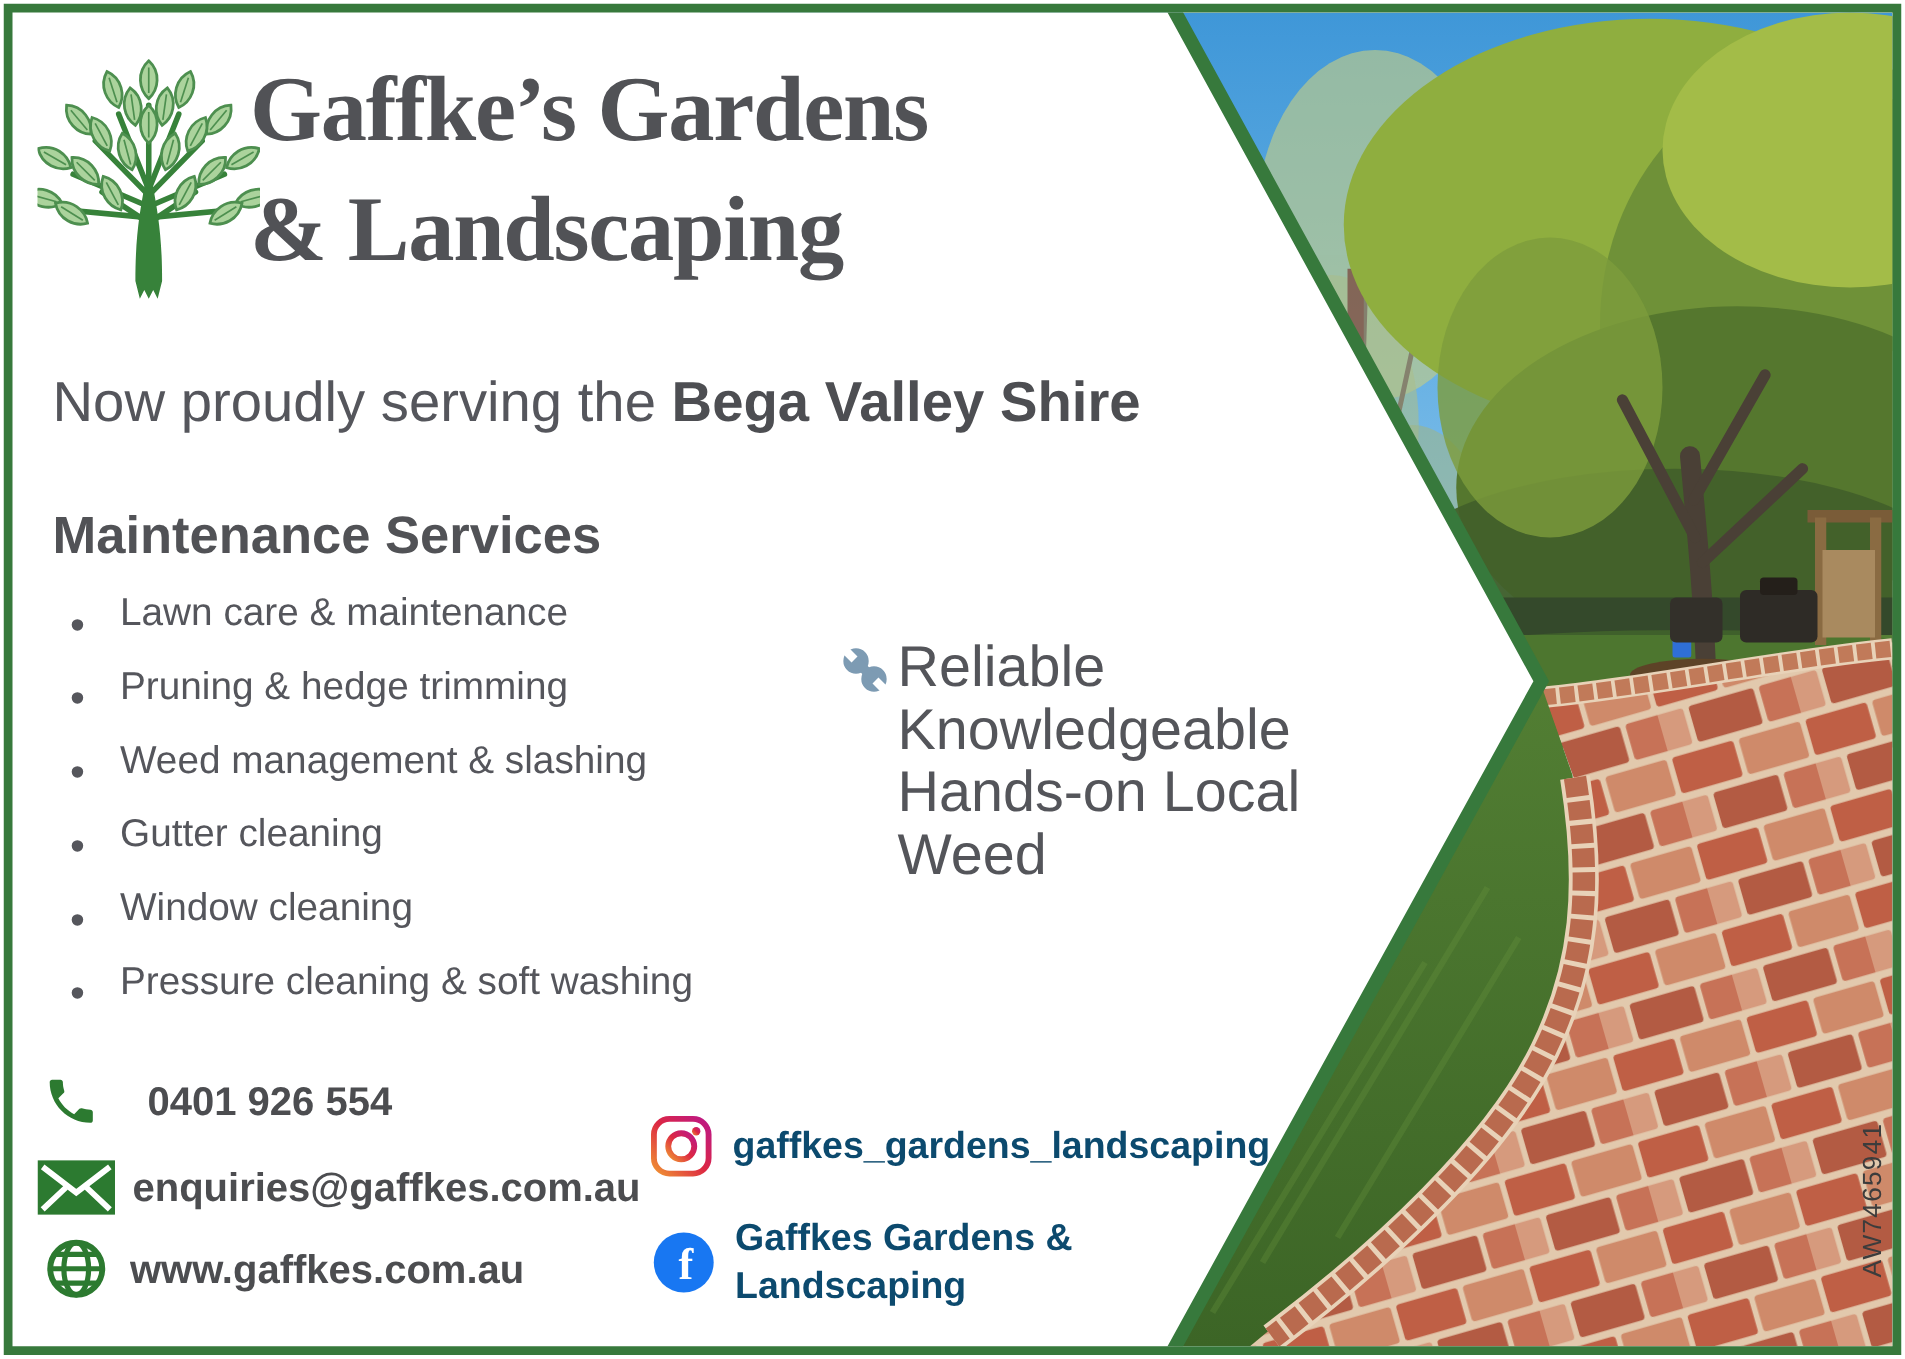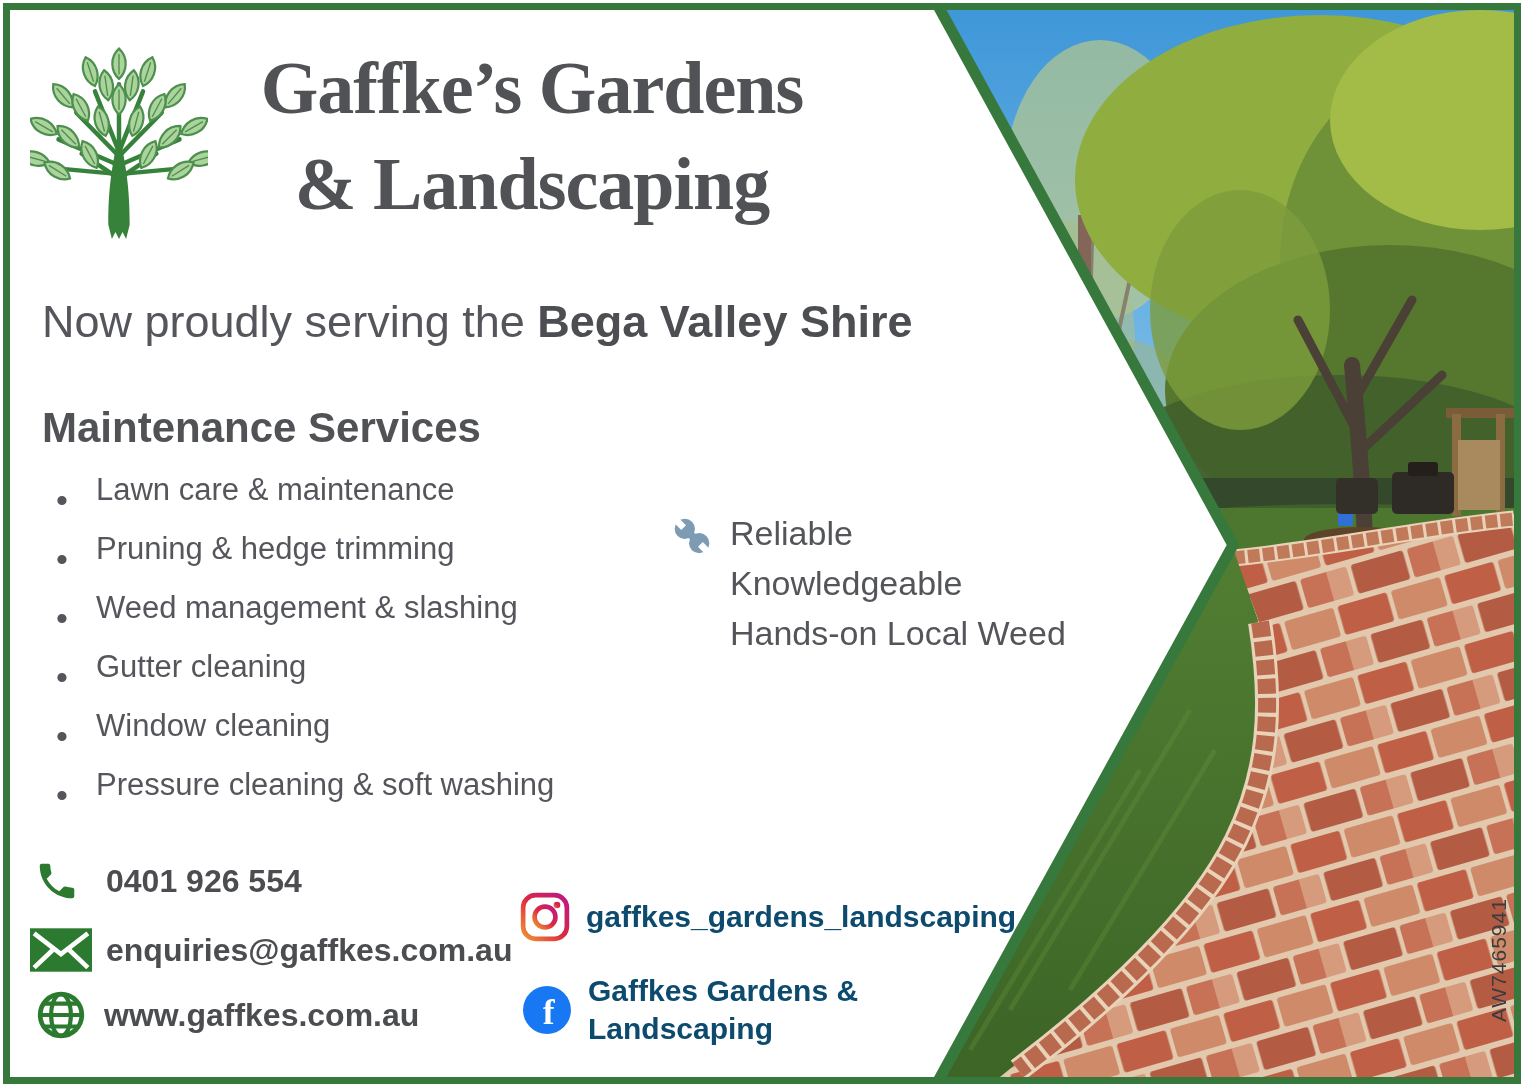--- a/index.html
+++ b/index.html
@@ -14,44 +14,44 @@
   
   .frame { position:absolute; left:3px; top:3px; right:3px; bottom:3px;
            border:7px solid #37793c; pointer-events:none; z-index:40; }
 
   .layer { position:absolute; z-index:20; }
 
   
   .logo { left:30px; top:36px; width:178px; height:205px; }
 
   
-  .title { left:200px; top:40px; width:664px; text-align:center;
+  .title { left:200px; top:40px; width:664px; 
            font-family:"Liberation Serif", serif; font-weight:700; color:#515256;
            font-size:74px; line-height:96px; letter-spacing:-1px; }
 
   
   .tagline { left:42px; top:296px; width:1000px; font-size:45px; color:#55565c; font-weight:400; }
   .tagline b { font-weight:700; color:#4d4e52; }
 
   
   .svc-heading { left:42px; top:404px; font-size:42px; font-weight:700; color:#515256; }
   .svc-list { left:50px; top:472px; width:620px; list-style:none; }
   .svc-list li { position:relative; height:59px; padding-left:46px; font-size:31px;
                  color:#55565c; display:flex; align-items:flex-start; }
   .svc-list li::before { content:"•"; position:absolute; left:6px; top:50%;
                  transform:translateY(-54%); font-size:34px; color:#55565c; }
 
   
   .features { left:670px; top:508px; width:430px; }
   .features .wrench { position:absolute; left:0; top:6px; width:44px; height:44px; }
-  .features .lines { margin-left:60px; font-size:34px; line-height:50px; color:#54555a; }
+  .features .lines { margin-left:48px; font-size:46px; line-height:50px; color:#54555a; }
 
   
   .contact-row { display:flex; align-items:center; }
-  .row-phone { left:34px; top:858px; }
+  .row-phone { left:34px; top:858px;gap:12px; }
   .row-email { left:30px; top:928px; }
   .row-web   { left:36px; top:990px; }
   .c-icon { flex:0 0 auto; }
   .c-text { font-weight:700; color:#4c4d50; font-size:32px; white-space:nowrap; }
   .row-phone .c-icon { width:46px; height:46px; margin-right:26px; }
   .row-email .c-icon { width:62px; height:44px; margin-right:14px; }
   .row-web   .c-icon { width:50px; height:50px; margin-right:18px; }
 
   
   .row-insta { left:520px; top:892px; }

